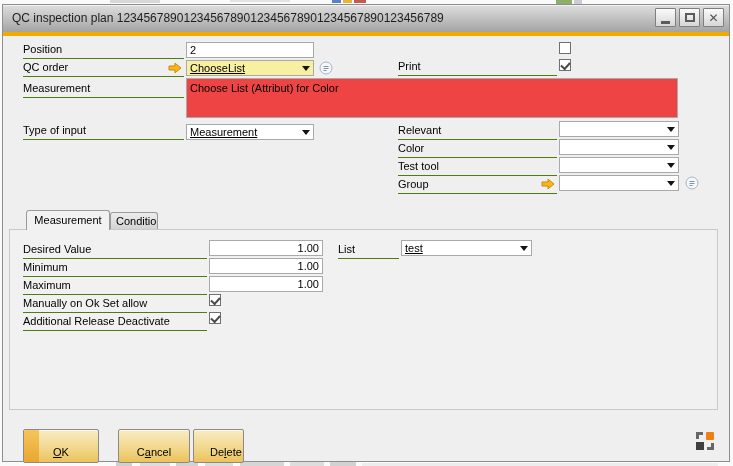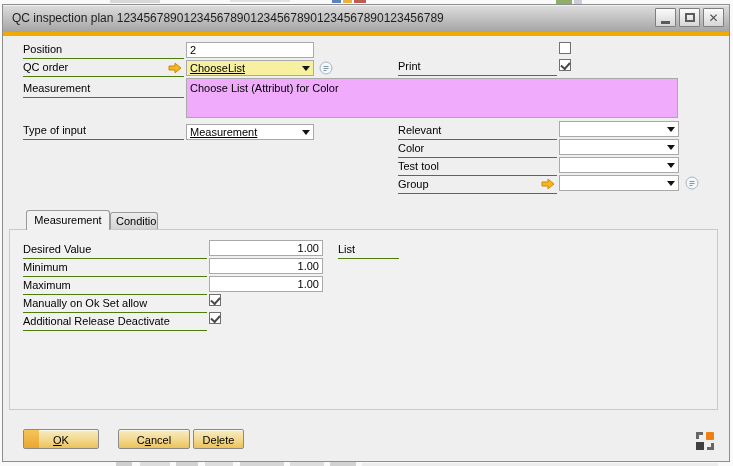--- a/index.html
+++ b/index.html
@@ -18,21 +18,21 @@
           background:linear-gradient(#FBFBFB,#D6D6D6);display:flex;align-items:center;justify-content:center;margin-left:3px;}
   .g-min{width:9px;height:3px;background:#5B5B5B;margin-top:9px;}
   .g-max{width:10px;height:9px;border:2px solid #5B5B5B;box-sizing:border-box;}
   .g-close{font-size:12px;font-weight:bold;color:#515151;line-height:1;}
   .accent{position:absolute;left:0;top:27px;width:100%;height:4px;background:#F0AB00;}
   
   .lbl{position:absolute;height:16px;line-height:14px;border-bottom:1px solid #4d7c0f;white-space:nowrap;overflow:hidden;}
   .txt{position:absolute;height:16px;box-sizing:border-box;border:1px solid #A9A9A9;background:#FFF;
        font:11px "Liberation Sans",sans-serif;padding:0 3px;margin:0;}
   .num{text-align:right;}
-  .area{position:absolute;box-sizing:border-box;border:1px solid #A9A9A9;background:#f0abfc;
+  .area{position:absolute;box-sizing:border-box;border:1px solid #A9A9A9;background:#ef4444;
         font:11px "Liberation Sans",sans-serif;padding:3px 3px;resize:none;overflow:hidden;}
   .combo{position:absolute;height:16px;box-sizing:border-box;border:1px solid #A9A9A9;background:#FFF;
          padding:1px 14px 0 3px;line-height:13px;}
   .combo .ct{display:block;overflow:hidden;white-space:nowrap;text-decoration:underline;}
   .combo .dd{position:absolute;right:3px;top:5px;width:0;height:0;
              border-left:4px solid transparent;border-right:4px solid transparent;border-top:5px solid #141414;}
   .combo.hl{background:#F7F0A0;}
   .cb{position:absolute;width:12px;height:12px;box-sizing:border-box;border:1px solid #707070;background:#FFF;}
   .cb.checked::after{content:"";position:absolute;left:1px;top:2px;width:7px;height:4px;
              border-left:2px solid #4A4A4A;border-bottom:2px solid #4A4A4A;transform:rotate(-48deg);}
@@ -42,21 +42,21 @@
   .pane{position:absolute;left:6px;top:224px;width:709px;height:181px;box-sizing:border-box;
         border:1px solid #C9C9C9;background:#F1F1F1;}
   .tab{position:absolute;box-sizing:border-box;border:1px solid #9A9A9A;border-bottom:none;
        border-radius:3px 3px 0 0;text-align:center;}
   .tab.active{left:23px;top:205px;width:84px;height:20px;background:#F2F2F2;line-height:19px;z-index:2;}
   .tab.inactive{left:107px;top:207px;width:48px;height:17px;line-height:16px;overflow:hidden;
        text-align:left;padding-left:5px;background:linear-gradient(#EDEDED,#D3D3D3);}
   
   .btn{position:absolute;top:424px;height:20px;box-sizing:border-box;border:1px solid #8A8A8A;border-radius:2px;
        background:linear-gradient(180deg,#F8ECC1,#F2D88E 55%,#ECC25B);
-       font:11px "Liberation Sans",sans-serif;color:#000;text-align:center;padding:4px;
+       font:11px "Liberation Sans",sans-serif;color:#000;text-align:center;padding:16px;
        box-shadow:inset 0 1px 0 rgba(255,255,255,.65);}
   .btn span{position:relative;z-index:1;}
   .btn.ok::before{content:"";position:absolute;left:0;top:0;bottom:0;width:15px;border-radius:1px 0 0 1px;
        background:linear-gradient(180deg,#F5C45C,#E9A72F);}
   .ak{text-decoration:underline;}
   
   .logo{position:absolute;left:693px;top:427px;width:18px;height:18px;}
   .lg{position:absolute;box-sizing:border-box;}
   .lg.tl{left:0;top:0;width:7px;height:7px;border-left:3px solid #666;border-top:3px solid #666;}
   .lg.tr{right:0;top:0;width:8px;height:8px;background:#EE7F10;border-radius:1px;}
@@ -164,20 +164,24 @@
       </svg>
 
     <div class="tab inactive">Condition</div>
     <div class="pane"></div>
     <div class="tab active">Measurement</div>
 
     <div class="lbl" style="left:20px;top:237px;width:184px;">Desired Value</div>
     <input class="txt num" style="left: 206px; top: 235px; width: 114px;" value="1.00">
 
     <div class="lbl" style="left:335px;top:237px;width:61px;">List</div>
+    <div class="combo" style="left:398px;top:235px;width:131px;">
+      <span class="ct">test</span>
+      <span class="dd"></span>
+    </div>
 
     <div class="lbl" style="left:20px;top:255px;width:184px;">Minimum</div>
     <input class="txt num" style="left: 206px; top: 253px; width: 114px;" value="1.00">
 
     <div class="lbl" style="left:20px;top:273px;width:184px;">Maximum</div>
     <input class="txt num" style="left: 206px; top: 271px; width: 114px;" value="1.00">
 
     <div class="lbl" style="left:20px;top:291px;width:184px;">Manually on Ok Set allow</div>
     <div class="cb checked" style="left:206px;top:289px;"></div>
 

